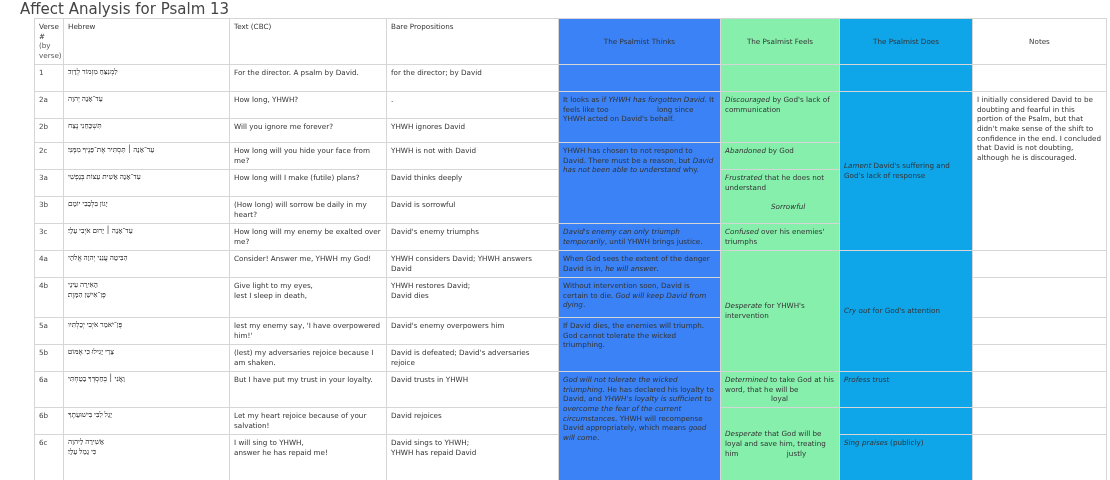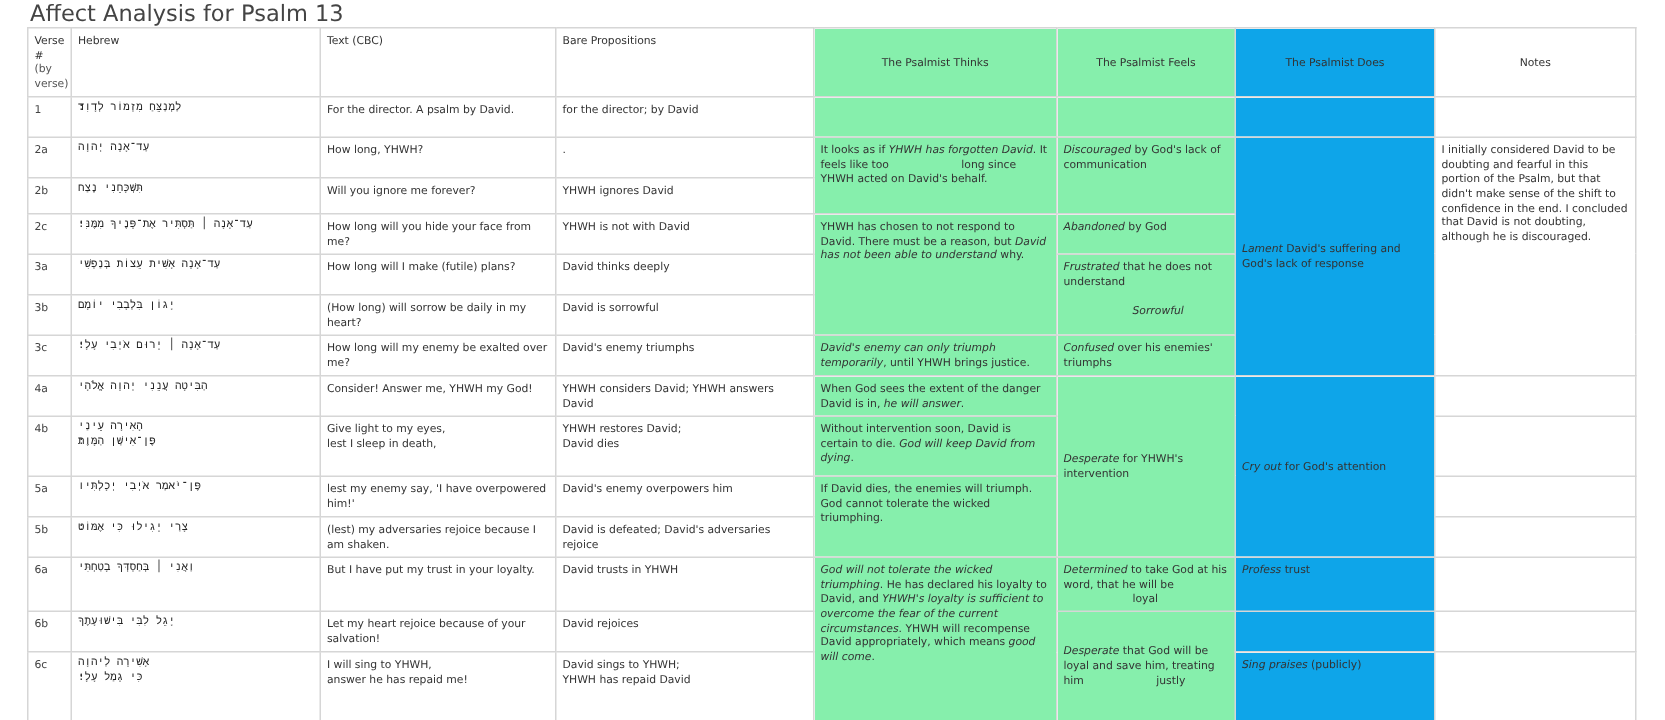--- a/index.html
+++ b/index.html
@@ -1,27 +1,27 @@
 <!DOCTYPE html>
 <html><head>
 <meta charset="utf-8">
 <style>
   html, body { margin:0; padding:0; background:#ffffff; }
   body { width:1110px; height:480px; overflow:hidden; font-family:"DejaVu Sans", sans-serif; color:#333; position:relative; }
   .doc-title { position:absolute; left:20px; top:0px; font-size:15px; color:#444; font-family:"DejaVu Sans", sans-serif; }
-  table.grid { position:absolute; left:18px; top:18px; border-collapse:collapse; table-layout:fixed; width:1072px; }
+  table.grid { position:absolute; left:34px; top:18px; border-collapse:collapse; table-layout:fixed; width:1072px; }
   table.grid td, table.grid th { border:1px solid #d6d6d6; vertical-align:top; padding:3px 4px; font-size:7.2px; line-height:1.35; overflow:hidden; text-align:left; font-weight:normal; }
   th.hdr { font-size:5.4px; font-weight:bold; color:#333; }
   th.hdr.center { text-align:center; vertical-align:middle; }
   .sub { font-weight:normal; color:#555; }
   td.vnum { font-size:6px; color:#444; }
-  td.heb { font-family:Liberation Mono, monospace; font-size:12px; text-align:right; direction:rtl; line-height:1.4; color:#222; padding-top:2px; }
+  td.heb { font-family:Liberation Serif, serif; font-size:12px; text-align:right; direction:rtl; line-height:1.4; color:#222; padding-top:2px; }
   td.heb .ln { display:block; }
   td.heb .ln2 { display:block; padding-right:14px; }
-  .thinks { background:#86efac; }
+  .thinks { background:#3b82f6; }
   .feels { background:#86efac; }
   .does { background:#0ea5e9; }
   td.notes { font-size:4.8px; line-height:1.45; }
   .center-dot { text-align:center; }
   i { font-style:italic; }
   b { font-weight:normal;padding-left:46px; }
 </style>
 </head>
 <body>
 

